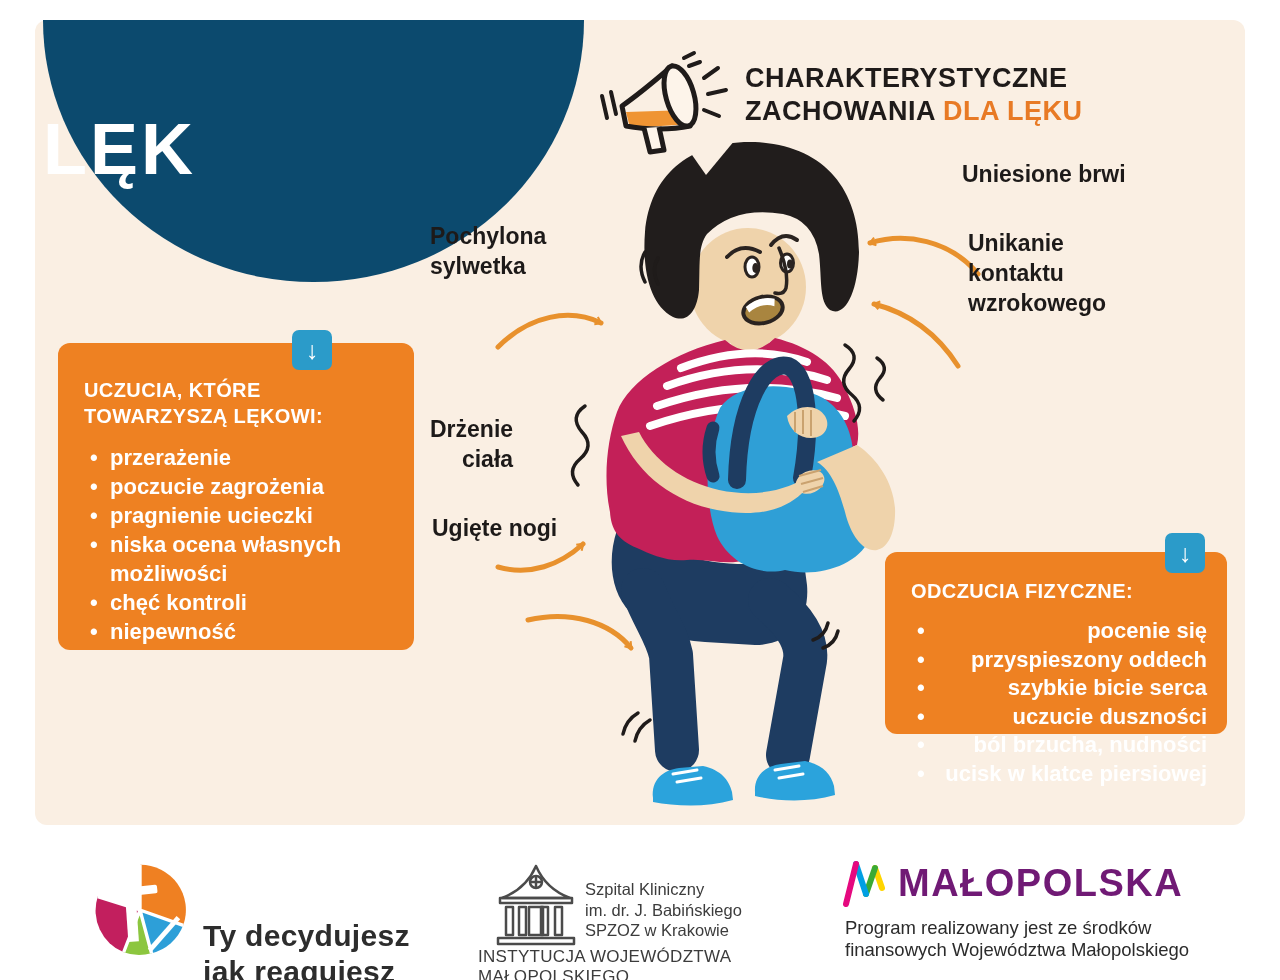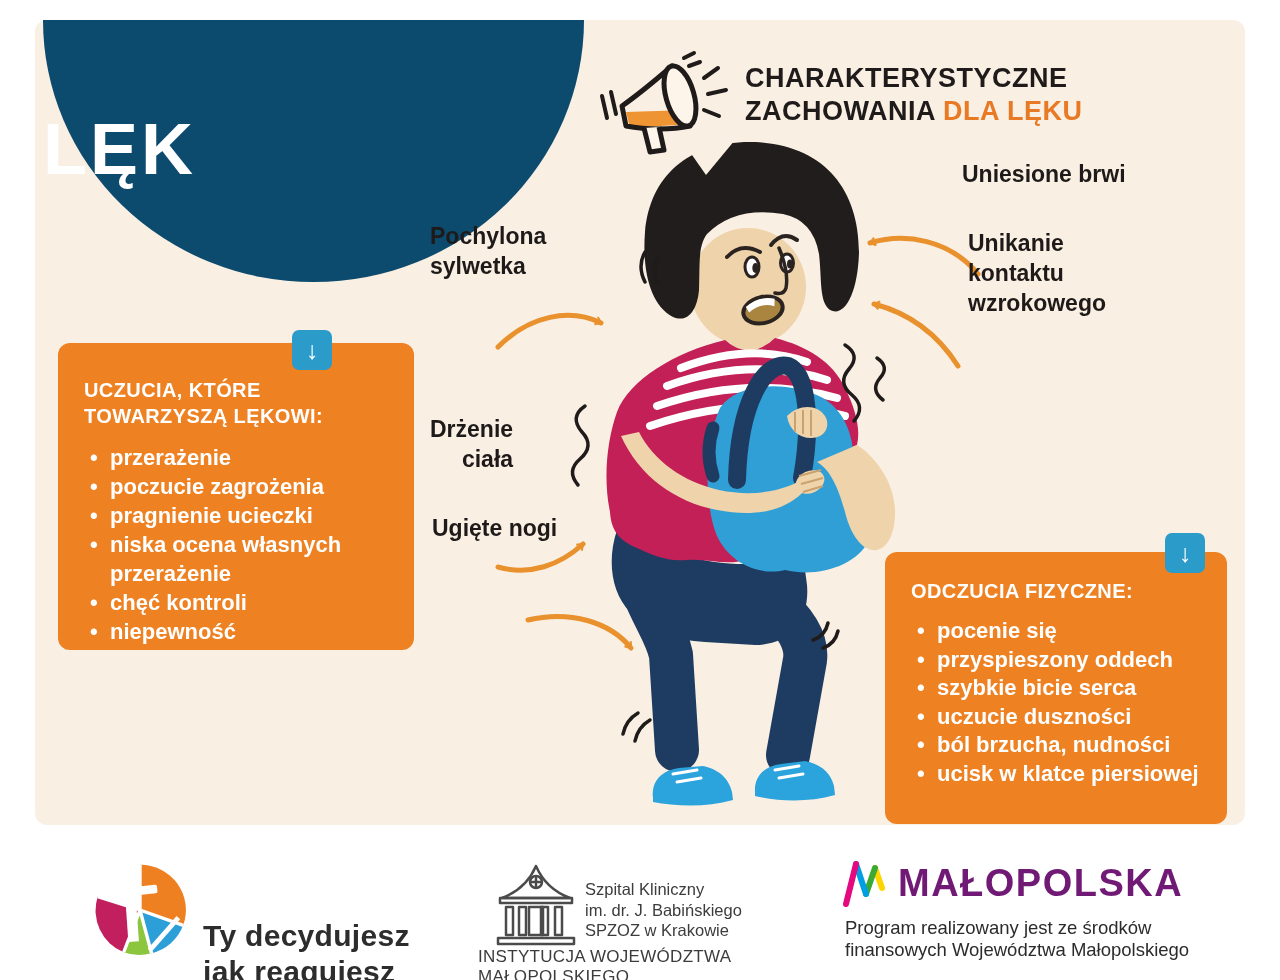--- a/index.html
+++ b/index.html
@@ -19,23 +19,23 @@
   .megaphone{position:absolute;left:555px;top:30px;}
 
   
   .obox{position:absolute;background:#ee8122;border-radius:12px;color:#ffffff;}
   .obox .btitle{font-weight:800;font-size:20px;line-height:26px;letter-spacing:.4px;margin:0 0 14px 0;}
   .obox ul{list-style:none;margin:0;padding:0;}
   .obox li{position:relative;font-weight:700;font-size:22px;padding-left:26px;}
   .obox li::before{content:"\2022";position:absolute;left:6px;}
   .box-feel{left:23px;top:323px;width:356px;height:307px;padding:34px 20px 0 26px;box-sizing:border-box;}
   .box-feel li{line-height:29px;}
-  .box-phys{left:850px;top:532px;width:342px;height:272px;padding:26px 20px 0 26px;box-sizing:border-box;}
+  .box-phys{left:850px;top:532px;width:342px;height:182px;padding:26px 20px 0 26px;box-sizing:border-box;}
   .box-phys .btitle{margin-bottom:13px;}
-  .box-phys li{line-height:28.5px;}
+  .box-phys li{line-height:28.5px;text-align:right;}
   .badge{position:absolute;width:40px;height:40px;background:#2b9bc9;border-radius:7px;
          display:flex;align-items:center;justify-content:center;color:#fff;font-size:25px;font-weight:800;}
   .badge-feel{left:257px;top:310px;}
   .badge-phys{left:1130px;top:513px;}
 
   
   .blabel{position:absolute;font-size:23px;line-height:30px;font-weight:700;color:#1d1a19;}
   .lb-posture{left:395px;top:201px;}
   .lb-tremble{left:395px;top:394px;text-align:right;}
   .lb-legs{left:397px;top:493px;}
@@ -175,21 +175,21 @@
 kontaktu
 wzrokowego</div>
 
     <div class="obox box-feel">
       <p class="btitle preline">UCZUCIA, KTÓRE
 TOWARZYSZĄ LĘKOWI:</p>
       <ul>
         <li>przerażenie</li>
         <li>poczucie zagrożenia</li>
         <li>pragnienie ucieczki</li>
-        <li>niska ocena własnych przerażenie</li>
+        <li>niska ocena własnych możliwości</li>
         <li>chęć kontroli</li>
         <li>niepewność</li>
       </ul>
     </div>
     <div class="badge badge-feel">
       <span>↓</span>
     </div>
 
     <div class="obox box-phys">
       <p class="btitle">ODCZUCIA FIZYCZNE:</p>

